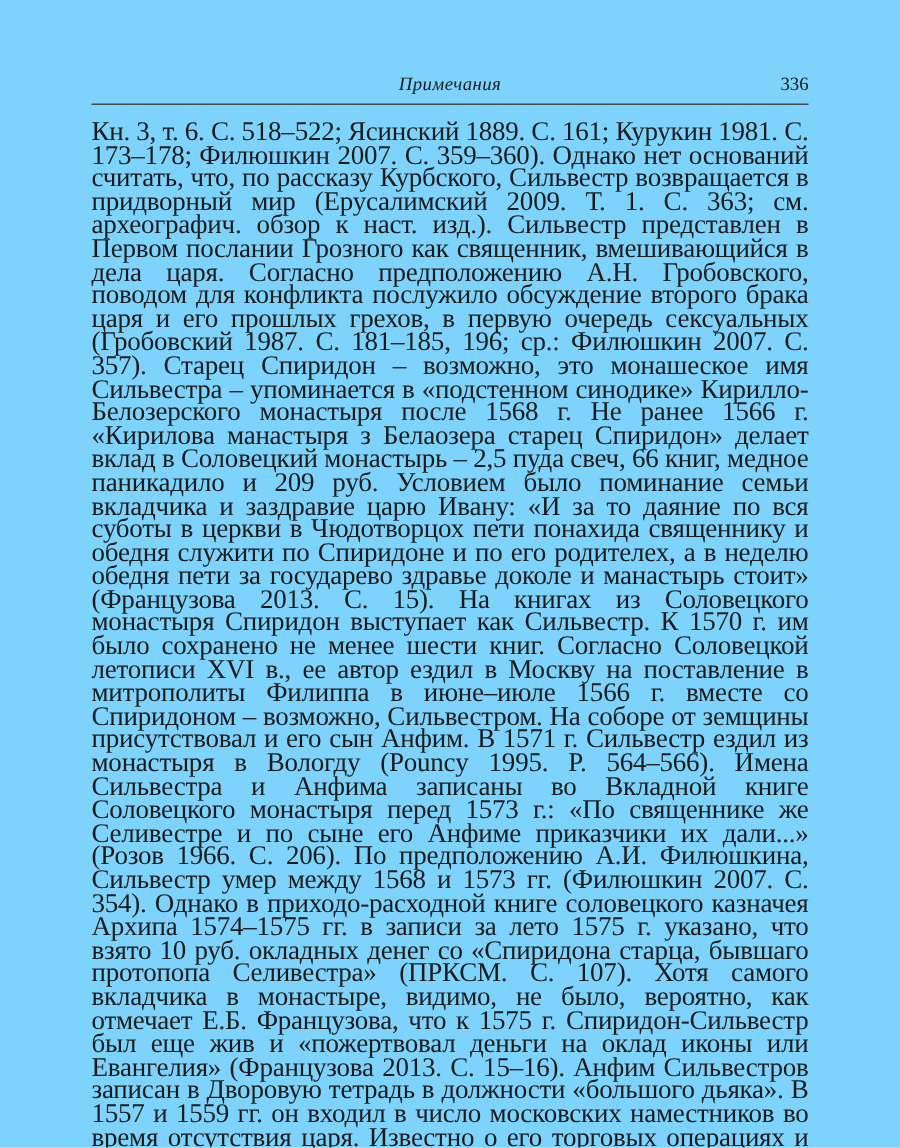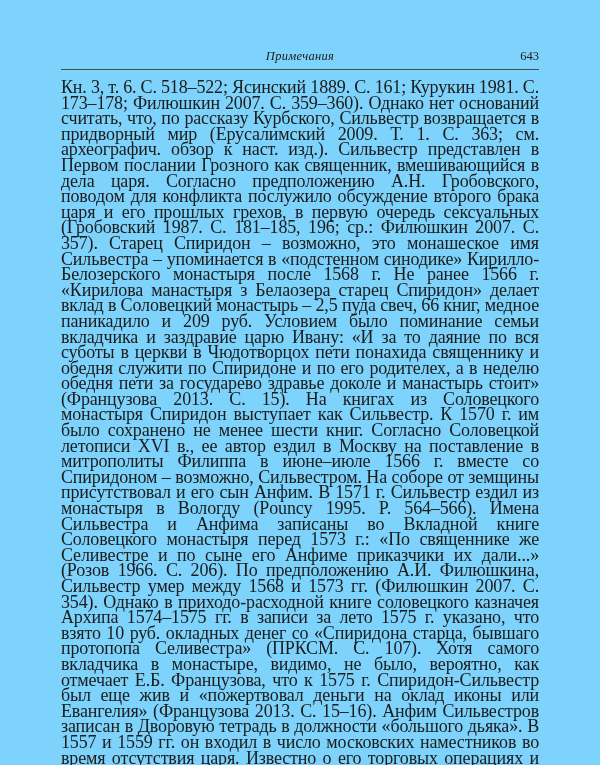--- a/index.html
+++ b/index.html
@@ -64,21 +64,21 @@
   }
 </style>
 </head>
 <body>
 
 <div class="page">
   <div class="content">
 
     <div class="running-head">
       <span class="head-title">Примечания</span>
-      <span class="head-page">643</span>
+      <span class="head-page">336</span>
     </div>
 
     <hr class="rule">
 
     <p class="body-text"><span>Кн. 3, т. 6. С. 518–522; Ясинский 1889. С. 161; Курукин 1981. С. 173–178; Филюшкин 2007. С. 359–360). Однако нет оснований считать, что, по рассказу Курбского, Сильвестр возвращается в придворный мир (Ерусалимский 2009. Т. 1. С. 363; см. археографич. обзор к наст. изд.). Сильвестр представлен в Первом послании Грозного как священник, вмешивающийся в дела царя. Согласно предположению А.Н. Гробовского, поводом для конфликта послужило обсуждение второго брака царя и его прошлых грехов, в первую очередь сексуальных (Гробовский 1987. С. 181–185, 196; ср.: Филюшкин 2007. С. 357). Старец Спиридон – возможно, это монашеское имя Сильвестра – упоминается в «подстенном синодике» Кирилло-Белозерского монастыря после 1568 г. Не ранее 1566 г. «Кирилова манастыря з Белаозера старец Спиридон» делает вклад в Соловецкий монастырь – 2,5 пуда свеч, 66 книг, медное паникадило и 209 руб. Условием было поминание семьи вкладчика и заздравие царю Ивану: «И за то даяние по вся суботы в церкви в Чюдотворцох пети понахида священнику и обедня служити по Спиридоне и по его родителех, а в неделю обедня пети за государево здравье доколе и манастырь стоит» (Французова 2013. С. 15). На книгах из Соловецкого монастыря Спиридон выступает как Сильвестр. К 1570 г. им было сохранено не менее шести книг. Согласно Соловецкой летописи XVI в., ее автор ездил в Москву на поставление в митрополиты Филиппа в июне–июле 1566 г. вместе со Спиридоном – возможно, Сильвестром. На соборе от земщины присутствовал и его сын Анфим. В 1571 г. Сильвестр ездил из монастыря в Вологду (Pouncy 1995. P. 564–566). Имена Сильвестра и Анфима записаны во Вкладной книге Соловецкого монастыря перед 1573 г.: «По священнике же Селивестре и по сыне его Анфиме приказчики их дали...» (Розов 1966. С. 206). По предположению А.И. Филюшкина, Сильвестр умер между 1568 и 1573 гг. (Филюшкин 2007. С. 354). Однако в приходо-расходной книге соловецкого казначея Архипа 1574–1575 гг. в записи за лето 1575 г. указано, что взято 10 руб. окладных денег со «Спиридона старца, бывшаго протопопа Селивестра» (ПРКСМ. С. 107). Хотя самого вкладчика в монастыре, видимо, не было, вероятно, как отмечает Е.Б. Французова, что к 1575 г. Спиридон-Сильвестр был еще жив и «пожертвовал деньги на оклад иконы или Евангелия» (Французова 2013. С. 15–16). Анфим Сильвестров записан в Дворовую тетрадь в должности «большого дьяка». В 1557 и 1559 гг. он входил в число московских наместников во время отсутствия царя. Известно о его торговых операциях и ссудах, в том числе кн. Ю.А. Оболенскому, о совместных делах с казначеем Х. Тютиным в Ливонии и о тайных переговорах с ливонскими дипломатами. После ухода Сильвестра в Кирилло-Белозерский монастырь Анфим остался в Москве, откуда отправил отцу книгу Иоанна Лествичника. Послание Сильвестра сыну, уже из монастыря, составляет особую гл. 64 в ряде списков «Домостроя», что позволило ряду исследователей говорить о причастности Сильвестра к составлению особой («Сильвестровской») редакции этого памятника (Буланин, Колесов 1989). С 1561 по 1566 г. Анфим служил дьяком в Смоленске. По «делу» Федорова 1568 г. Анфим либо не проходил, либо спасся от расправы. Его имени нет в синодике опальных, в отличие от имен близких ему Х. Тютина и Истомы Кузьмина. Возможно, он принял монашество в Соловецком монастыре не ранее 1568–1569 гг. (Pouncy 1995. P. 561–563). – </span><span class="sig">К.Е.</span></p>
 
   </div>
 </div>
 
 </body></html>

